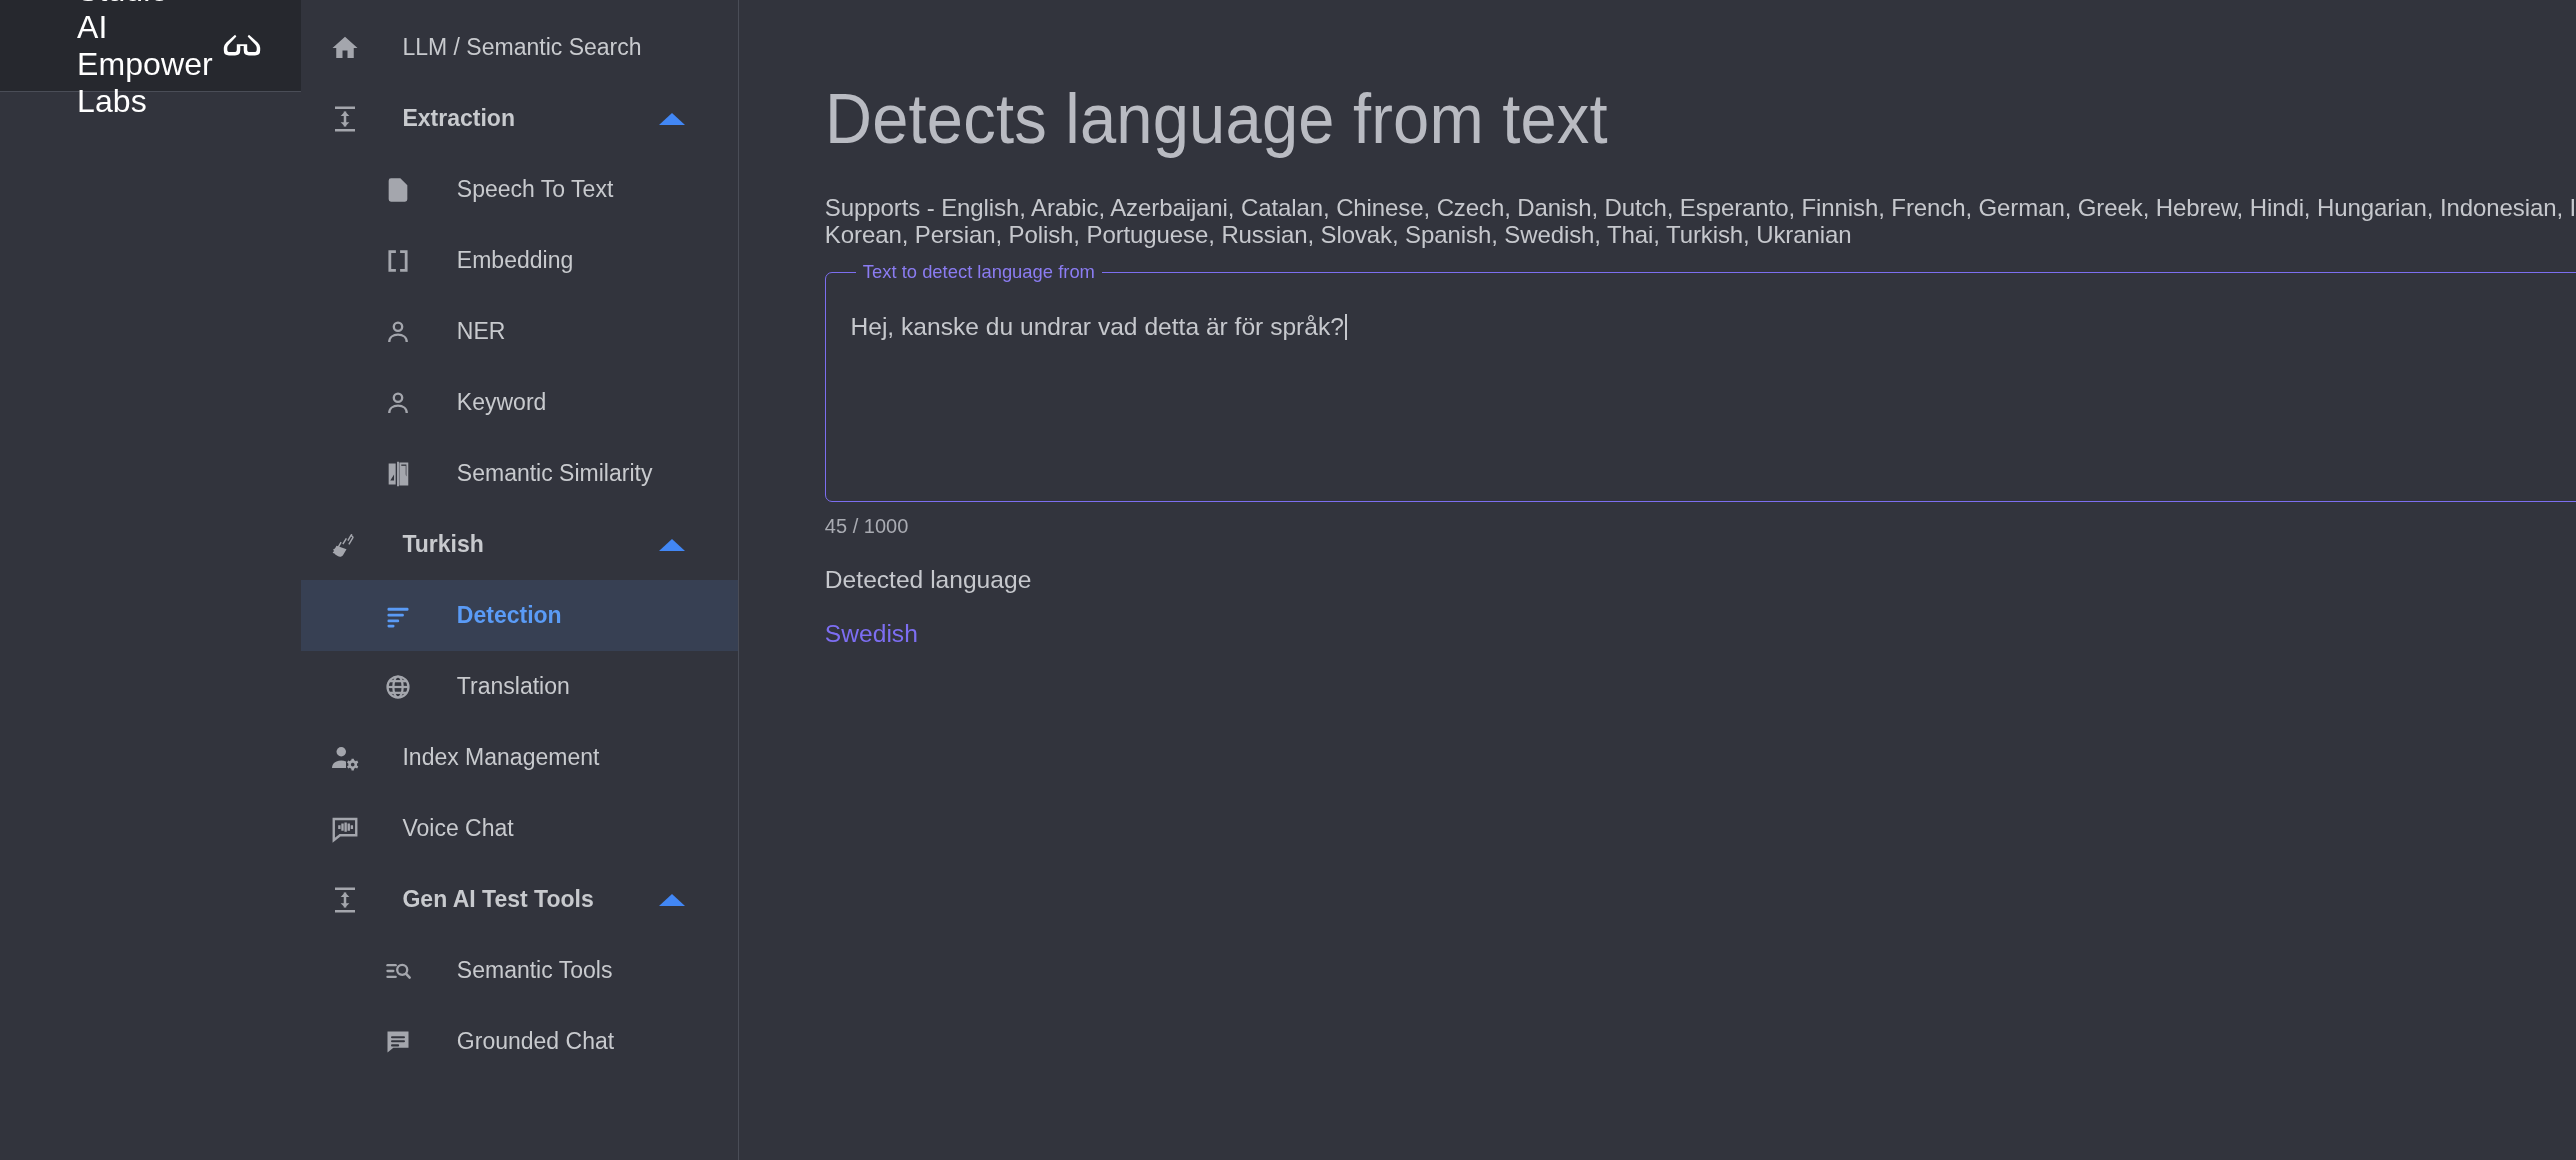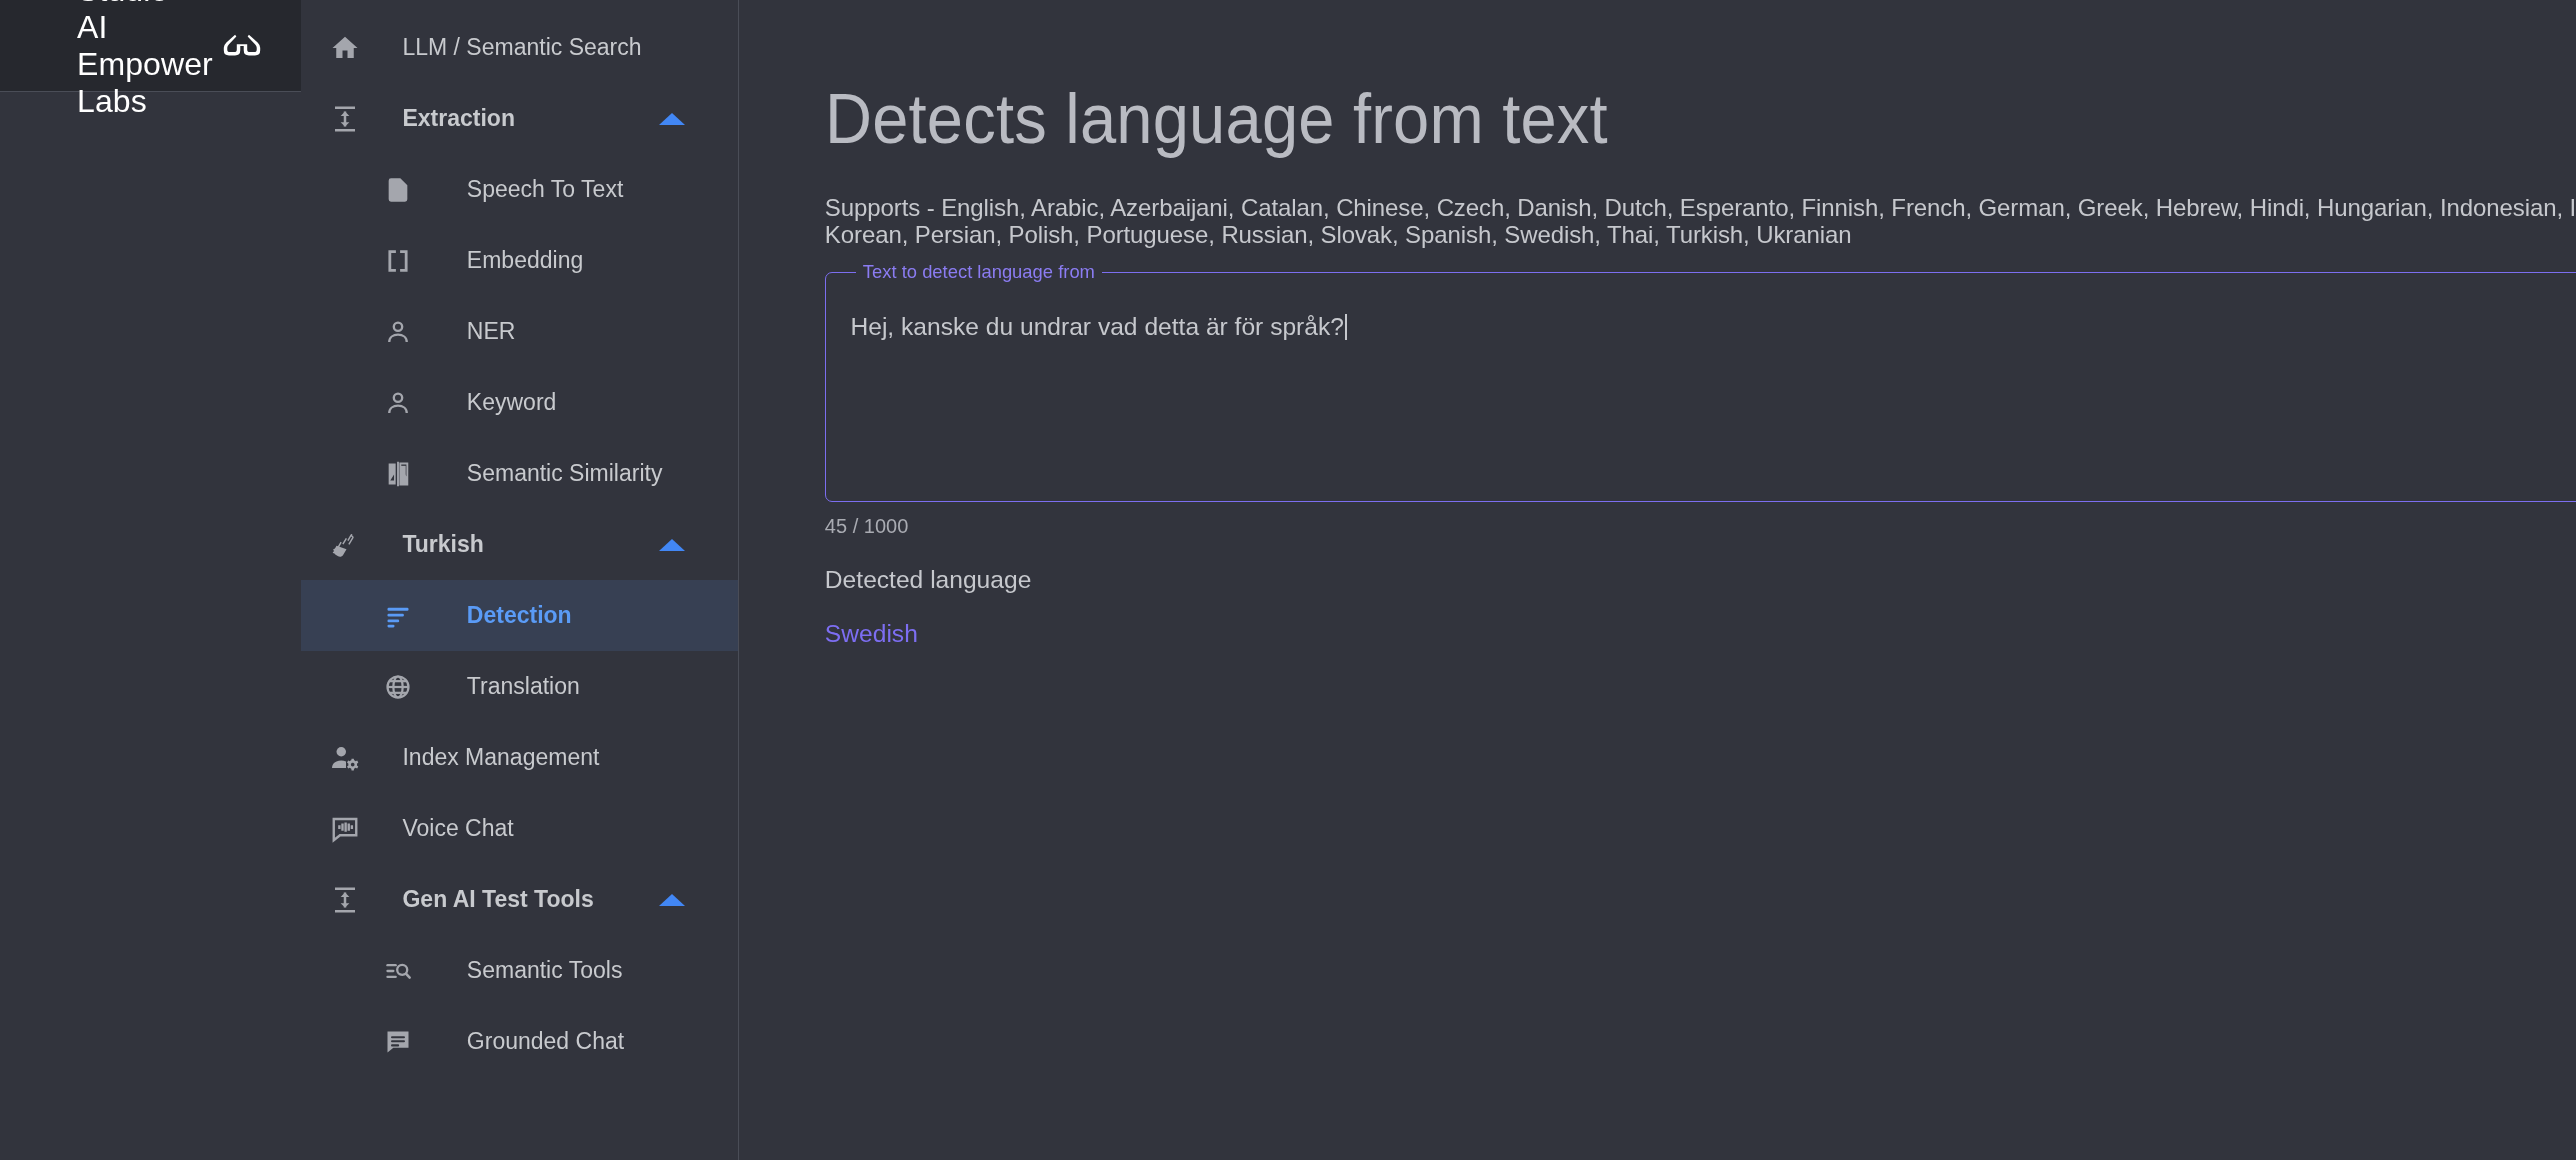--- a/index.html
+++ b/index.html
@@ -86,21 +86,21 @@
   }
   .nav-item.active .nav-icon { color: #5a9bf6; }
 
   .nav-label {
     margin-left: 37px;
     color: #c8cace;
     font-size: 23px;
     font-weight: 400;
     white-space: nowrap;
   }
-  .nav-item.level1 .nav-label { margin-left: 49px; }
+  .nav-item.level1 .nav-label { margin-left: 39px; }
   .nav-label.group { font-weight: bold; color: #c8cace; }
   .nav-item.active .nav-label { color: #5a9bf6; font-weight: bold; }
 
   .nav-caret {
     position: absolute;
     right: 53px;
     width: 0; height: 0;
     border-left: 13px solid transparent;
     border-right: 13px solid transparent;
     border-bottom: 12.3px solid #4287f5;

